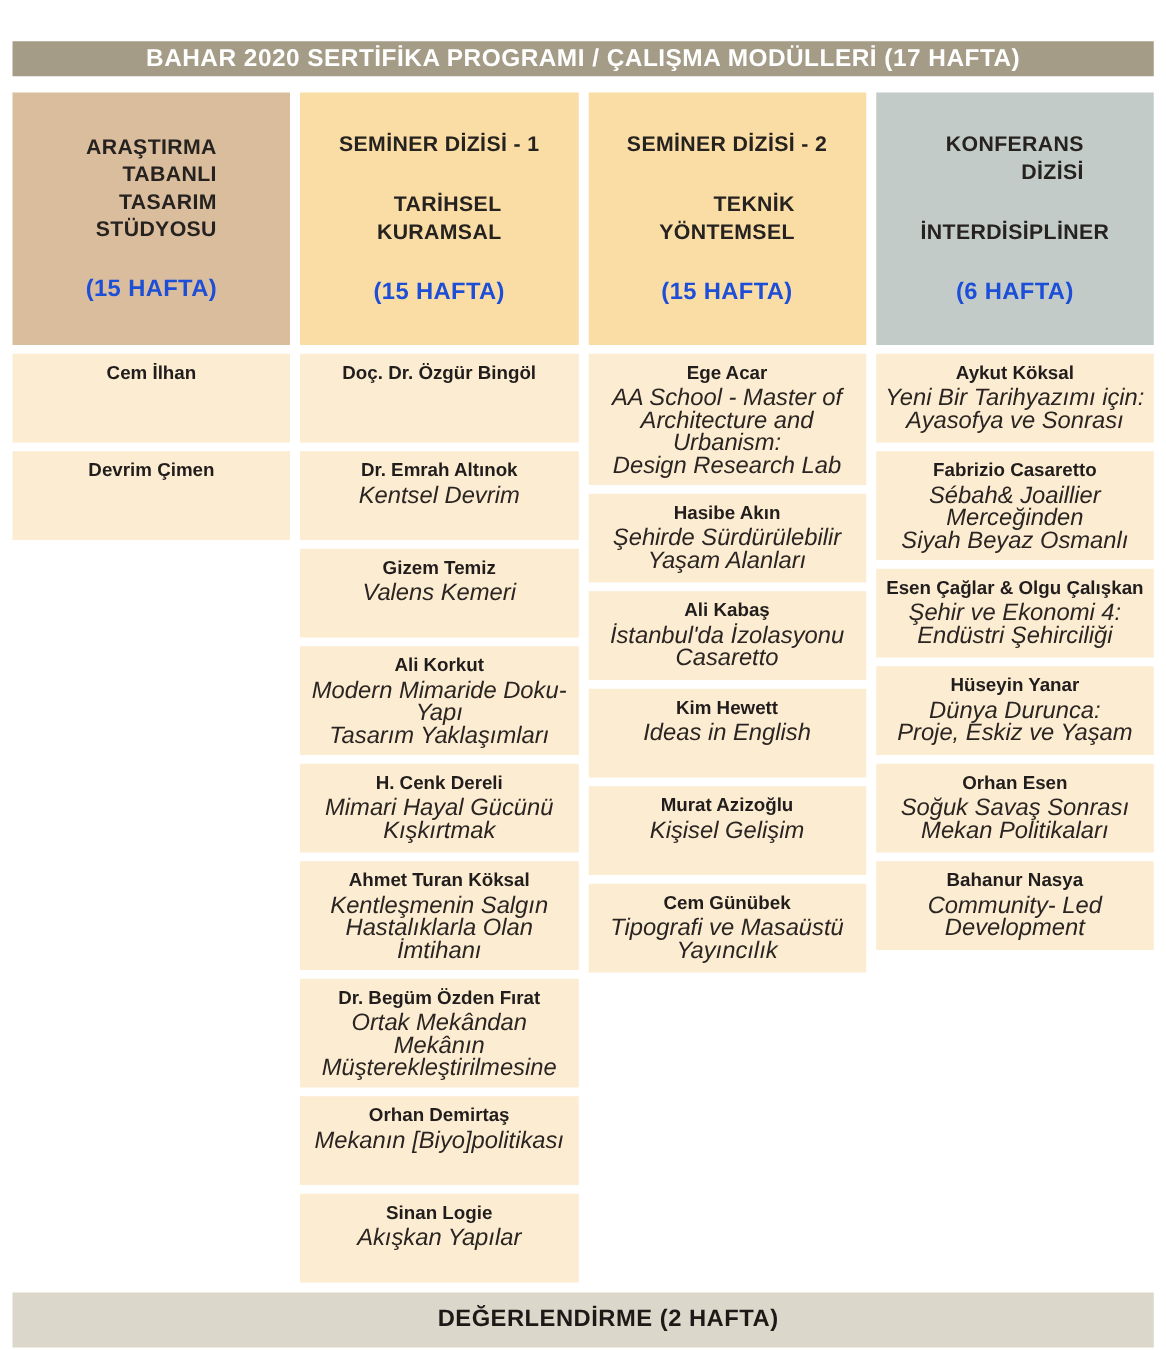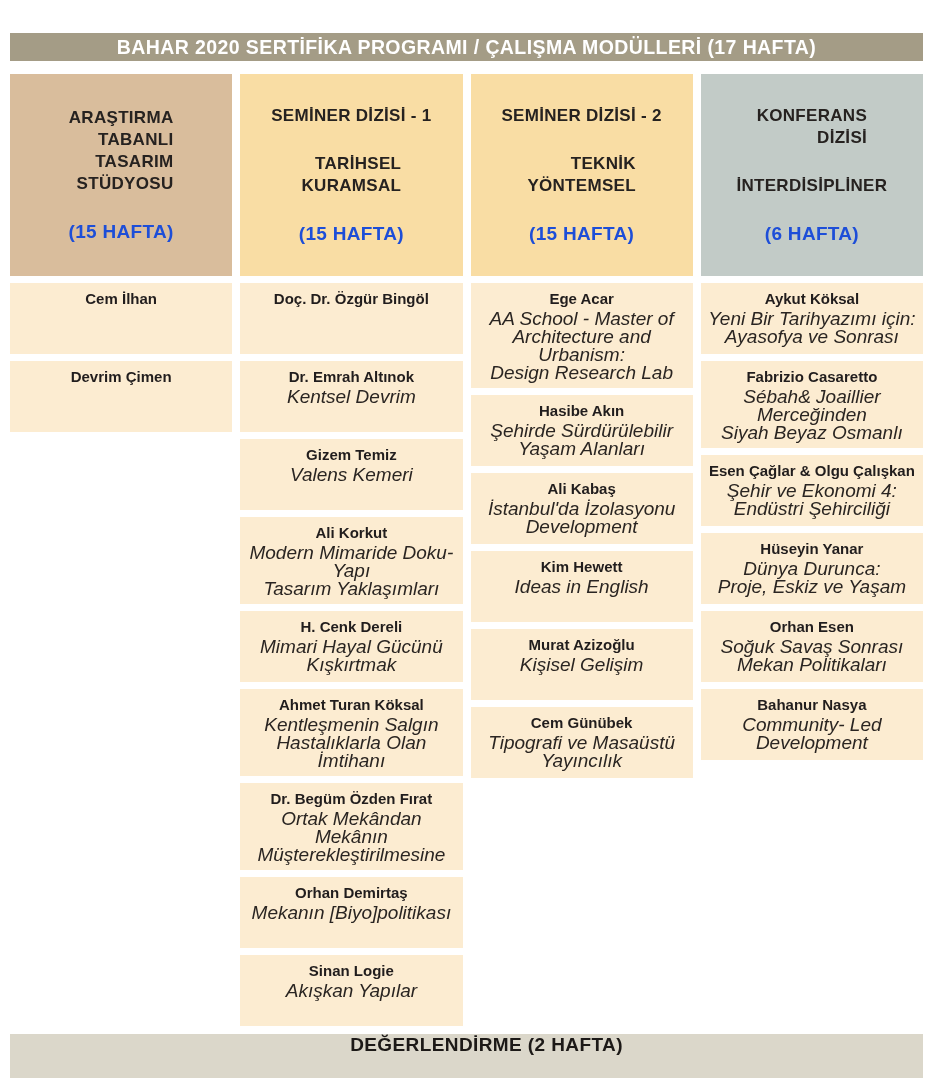--- a/index.html
+++ b/index.html
@@ -95,21 +95,21 @@
     line-height: 18px;
     margin-top: 2px;
     white-space: pre-line;
     color: #2a2522;
   }
   .footer-bar {
     margin-top: 8px;
     height: 44px;
     background: #dbd7ca;
     display: flex;
-    align-items: flex-start;
+    align-items: center;
     justify-content: center;
     padding-left: 40px;
   }
   .footer-bar .footer-title {
     font-weight: 700;
     font-size: 19px;
     letter-spacing: 0.4px;
     color: #1c1917;
   }
 </style>
@@ -206,21 +206,21 @@
 Design Research Lab</div>
       </div>
       <div class="cell">
         <div class="name">Hasibe Akın</div>
         <div class="topic">Şehirde Sürdürülebilir
 Yaşam Alanları</div>
       </div>
       <div class="cell">
         <div class="name">Ali Kabaş</div>
         <div class="topic">İstanbul'da İzolasyonu
-Development</div>
+Casaretto</div>
       </div>
       <div class="cell">
         <div class="name">Kim Hewett</div>
         <div class="topic">Ideas in English</div>
       </div>
       <div class="cell">
         <div class="name">Murat Azizoğlu</div>
         <div class="topic">Kişisel Gelişim</div>
       </div>
       <div class="cell">

